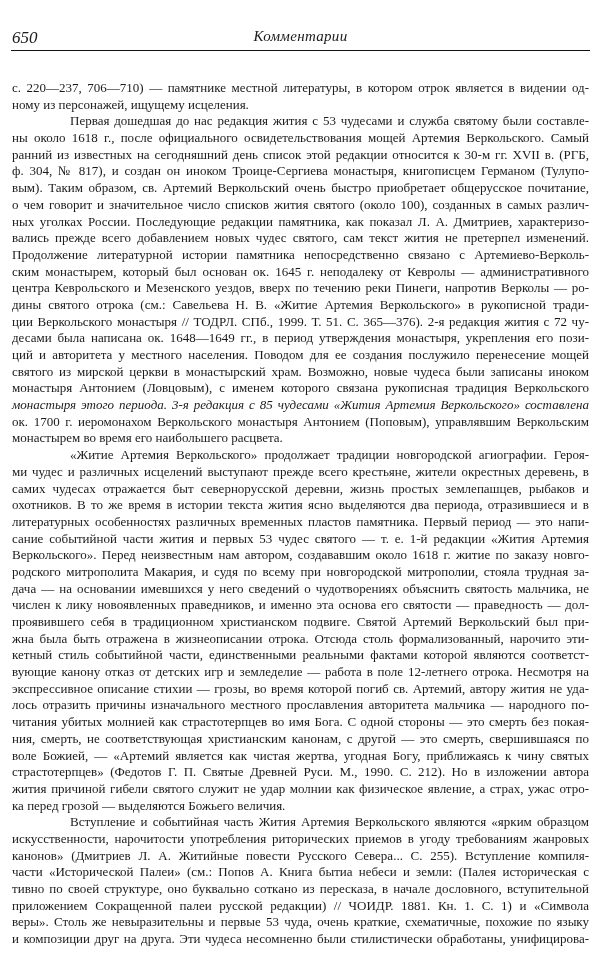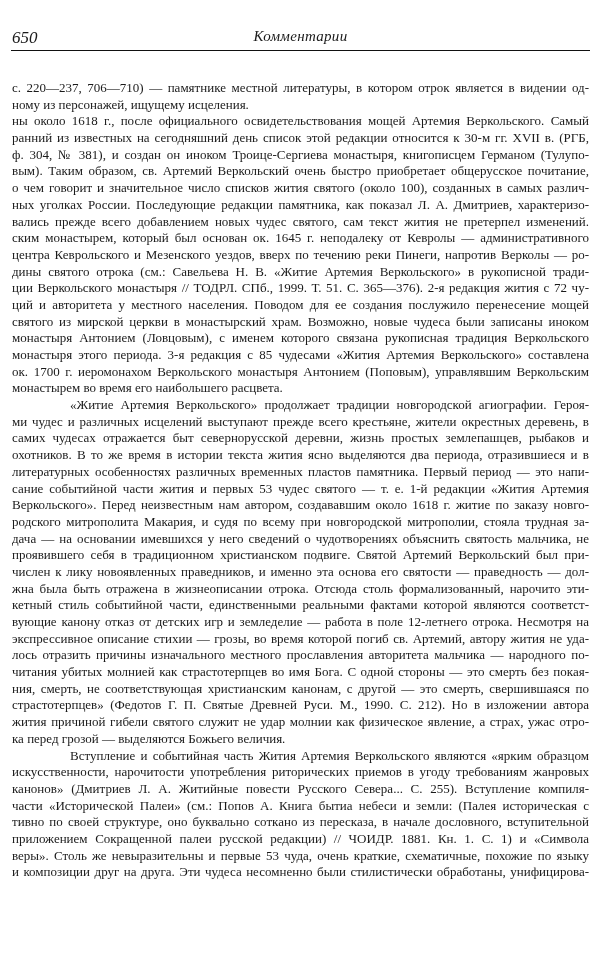--- a/index.html
+++ b/index.html
@@ -77,55 +77,59 @@
 
 <div class="page-header">
   <span class="page-number">650</span>
   <div class="running-title">Комментарии</div>
 </div>
 <div class="header-rule"></div>
 
 <div class="body-text" id="body-text">
     <div class="line" style="white-space: normal;">с. 220—237, 706—710) — памятнике местной литературы, в котором отрок является в видении од-</div>
     <div class="line last" style="white-space: normal;">ному из персонажей, ищущему исцеления.</div>
+    <div class="line indent" style="white-space: normal;">Первая дошедшая до нас редакция жития с 53 чудесами и служба святому были составле-</div>
     <div class="line" style="white-space: normal;">ны около 1618 г., после официального освидетельствования мощей Артемия Веркольского. Самый</div>
     <div class="line" style="white-space: normal;">ранний из известных на сегодняшний день список этой редакции относится к 30-м гг. XVII в. (РГБ,</div>
-    <div class="line" style="white-space: normal;">ф. 304, № 381), и создан он иноком Троице-Сергиева монастыря, книгописцем Германом (Тулупо-</div>
+    <div class="line" style="white-space: normal;">ф. 304, № 817), и создан он иноком Троице-Сергиева монастыря, книгописцем Германом (Тулупо-</div>
     <div class="line" style="white-space: normal;">вым). Таким образом, св. Артемий Веркольский очень быстро приобретает общерусское почитание,</div>
     <div class="line" style="white-space: normal;">о чем говорит и значительное число списков жития святого (около 100), созданных в самых различ-</div>
     <div class="line" style="white-space: normal;">ных уголках России. Последующие редакции памятника, как показал Л. А. Дмитриев, характеризо-</div>
     <div class="line" style="white-space: normal;">вались прежде всего добавлением новых чудес святого, сам текст жития не претерпел изменений.</div>
+    <div class="line" style="white-space: normal;">Продолжение литературной истории памятника непосредственно связано с Артемиево-Верколь-</div>
     <div class="line" style="white-space: normal;">ским монастырем, который был основан ок. 1645 г. неподалеку от Кевролы — административного</div>
     <div class="line" style="white-space: normal;">центра Кевроль­ского и Мезенского уездов, вверх по течению реки Пинеги, напротив Верколы — ро-</div>
     <div class="line" style="white-space: normal;">дины святого отрока (см.: Савельева Н. В. «Житие Артемия Веркольского» в рукописной тради-</div>
     <div class="line" style="white-space: normal;">ции Веркольского монастыря // ТОДРЛ. СПб., 1999. Т. 51. С. 365—376). 2-я редакция жития с 72 чу-</div>
+    <div class="line" style="white-space: normal;">десами была написана ок. 1648—1649 гг., в период утверждения монастыря, укрепления его пози-</div>
     <div class="line" style="white-space: normal;">ций и авторитета у местного населения. Поводом для ее создания послужило перенесение мощей</div>
     <div class="line" style="white-space: normal;">святого из мирской церкви в монастырский храм. Возможно, новые чудеса были записаны иноком</div>
     <div class="line" style="white-space: normal;">монастыря Антонием (Ловцовым), с именем которого связана рукописная традиция Веркольского</div>
-    <div class="line" style="white-space: normal;">монастыря этого периода. 3-я редакция с 85 чудесами «Жития Артемия Веркольского» составлена</div>
+    <div class="line" style="white-space: normal; font-style: italic;">монастыря этого периода. 3-я редакция с 85 чудесами «Жития Артемия Веркольского» составлена</div>
     <div class="line" style="white-space: normal;">ок. 1700 г. иеромонахом Веркольского монастыря Антонием (Поповым), управлявшим Веркольским</div>
     <div class="line last" style="white-space: normal;">монастырем во время его наибольшего расцвета.</div>
     <div class="line indent" style="white-space: normal;">«Житие Артемия Веркольского» продолжает традиции новгородской агиографии. Героя-</div>
     <div class="line" style="white-space: normal;">ми чудес и различных исцелений выступают прежде всего крестьяне, жители окрестных деревень, в</div>
     <div class="line" style="white-space: normal;">самих чудесах отражается быт севернорусской деревни, жизнь простых землепашцев, рыбаков и</div>
     <div class="line" style="white-space: normal;">охотников. В то же время в истории текста жития ясно выделяются два периода, отразившиеся и в</div>
     <div class="line" style="white-space: normal;">литературных особенностях различных временных пластов памятника. Первый период — это напи-</div>
     <div class="line" style="white-space: normal;">сание событийной части жития и первых 53 чудес святого — т. е. 1-й редакции «Жития Артемия</div>
     <div class="line" style="white-space: normal;">Веркольского». Перед неизвестным нам автором, создававшим около 1618 г. житие по заказу новго-</div>
     <div class="line" style="white-space: normal;">родского митрополита Макария, и судя по всему при новгородской митрополии, стояла трудная за-</div>
     <div class="line" style="white-space: normal;">дача — на основании имевшихся у него сведений о чудотворениях объяснить святость мальчика, не</div>
+    <div class="line" style="white-space: normal;">числен к лику новоявленных праведников, и именно эта основа его святости — праведность — дол-</div>
     <div class="line" style="white-space: normal;">проявившего себя в традиционном христианском подвиге. Святой Артемий Веркольский был при-</div>
-    <div class="line" style="white-space: normal;">числен к лику новоявленных праведников, и именно эта основа его святости — праведность — дол-</div>
     <div class="line" style="white-space: normal;">жна была быть отражена в жизнеописании отрока. Отсюда столь формализованный, нарочито эти-</div>
     <div class="line" style="white-space: normal;">кетный стиль событийной части, единственными реальными фактами которой являются соответст-</div>
     <div class="line" style="white-space: normal;">вующие канону отказ от детских игр и земледелие — работа в поле 12-летнего отрока. Несмотря на</div>
     <div class="line" style="white-space: normal;">экспрессивное описание стихии — грозы, во время которой погиб св. Артемий, автору жития не уда-</div>
     <div class="line" style="white-space: normal;">лось отразить причины изначального местного прославления авторитета мальчика — народного по-</div>
     <div class="line" style="white-space: normal;">читания убитых молнией как страстотерпцев во имя Бога. С одной стороны — это смерть без покая-</div>
     <div class="line" style="white-space: normal;">ния, смерть, не соответствующая христианским канонам, с другой — это смерть, свершившаяся по</div>
+    <div class="line" style="white-space: normal;">воле Божией, — «Артемий является как чистая жертва, угодная Богу, приближаясь к чину святых</div>
     <div class="line" style="white-space: normal;">страстотерпцев» (Федотов Г. П. Святые Древней Руси. М., 1990. С. 212). Но в изложении автора</div>
     <div class="line" style="white-space: normal;">жития причиной гибели святого служит не удар молнии как физическое явление, а страх, ужас отро-</div>
     <div class="line last" style="white-space: normal;">ка перед грозой — выделяются Божьего величия.</div>
     <div class="line indent" style="white-space: normal;">Вступление и событийная часть Жития Артемия Веркольского являются «ярким образцом</div>
     <div class="line" style="white-space: normal;">искусственности, нарочитости употребления риторических приемов в угоду требованиям жанровых</div>
     <div class="line" style="white-space: normal;">канонов» (Дмитриев Л. А. Житийные повести Русского Севера... С. 255). Вступление компиля-</div>
     <div class="line" style="white-space: normal;">части «Исторической Палеи» (см.: Попов А. Книга бытиа небеси и земли: (Палея историческая с</div>
     <div class="line" style="white-space: normal;">тивно по своей структуре, оно буквально соткано из пересказа, в начале дословного, вступительной</div>
     <div class="line" style="white-space: normal;">приложением Сокращенной палеи русской редакции) // ЧОИДР. 1881. Кн. 1. С. 1) и «Символа</div>
     <div class="line" style="white-space: normal;">веры». Столь же невыразительны и первые 53 чуда, очень краткие, схематичные, похожие по языку</div>

